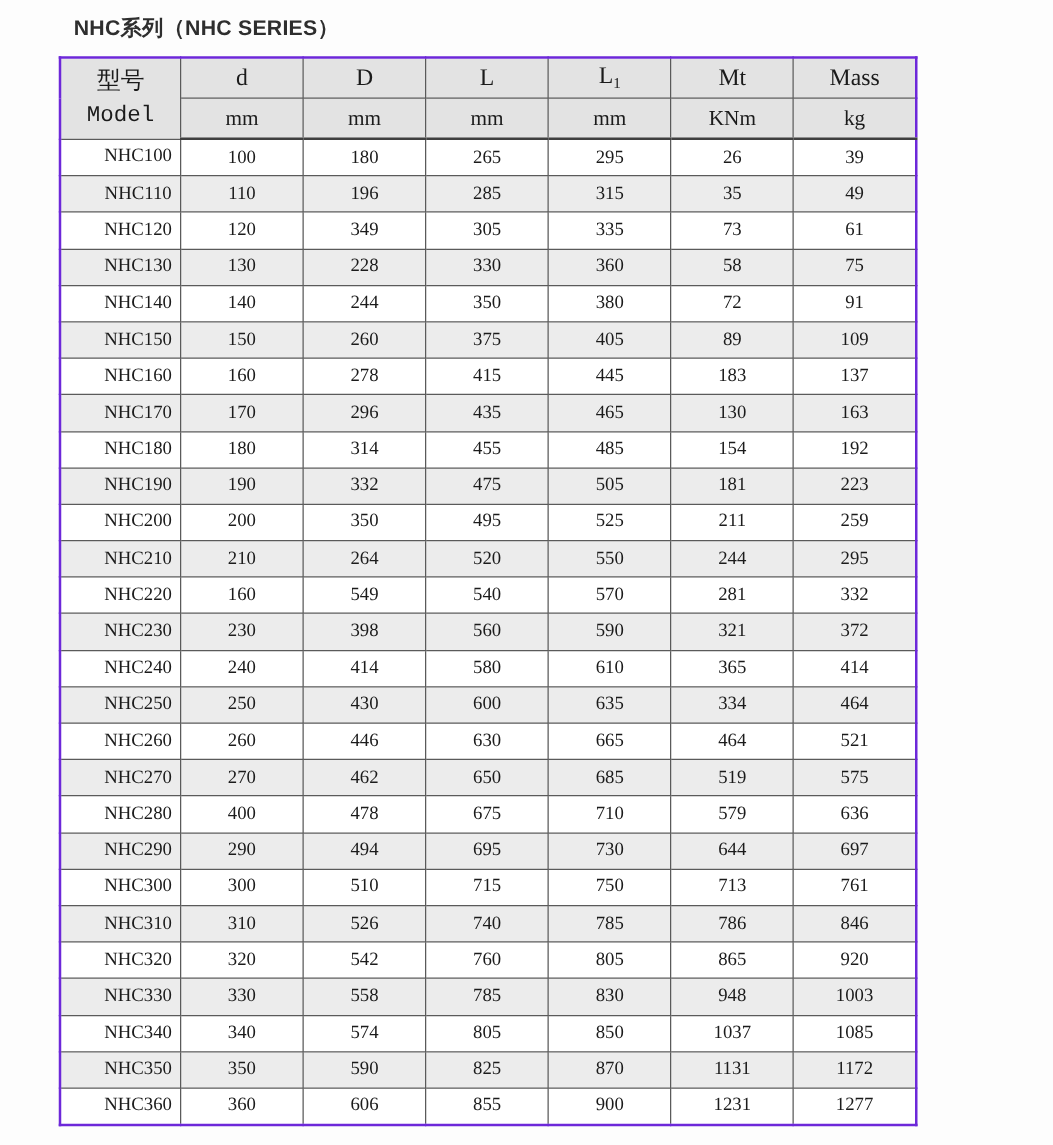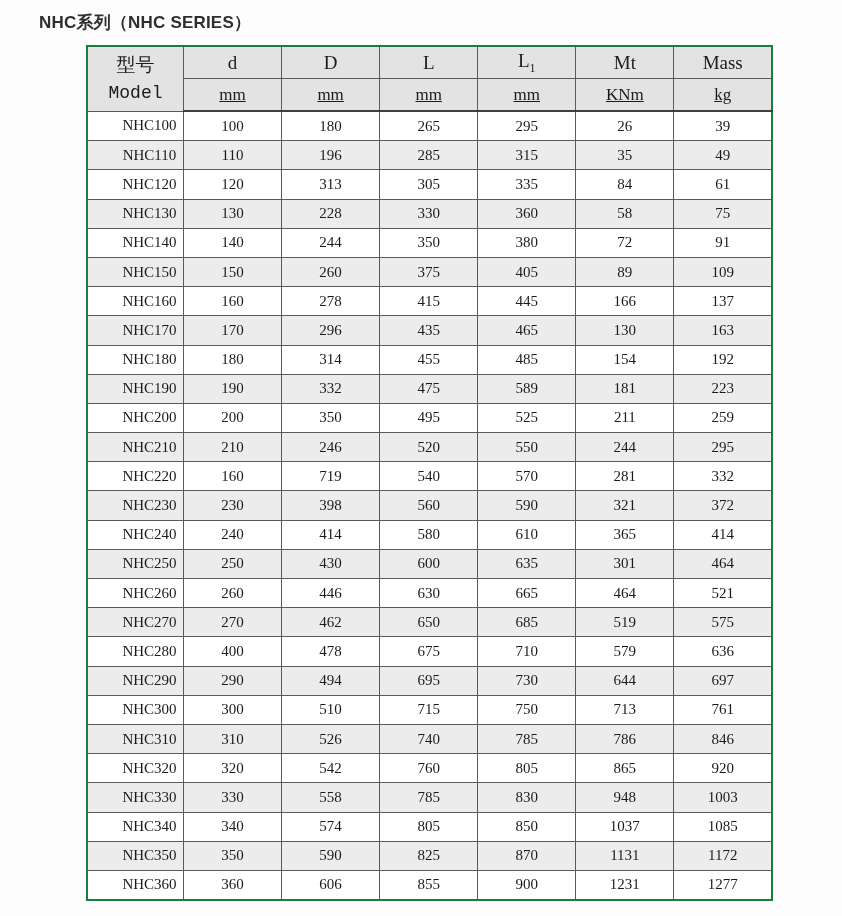--- a/index.html
+++ b/index.html
@@ -8,44 +8,43 @@
     background:#fdfdfd;
     font-family:"Liberation Serif", serif;
     color:#1b1b1b;
     overflow:hidden;
   }
   .page-title{
     font-family:"Liberation Sans", sans-serif;
     font-weight:bold;
     font-size:17px;
     color:#2e2e2e;
-    margin:11px 0 11px 39px;
+    margin:11px 0 11px 59px;
     letter-spacing:0.2px;
   }
   table.spec{
     border-collapse:collapse;
     table-layout:fixed;
     width:687px;
-    margin-left:86px;
-    border:2px solid #15803d;
+    margin-left:47px;
+    border:2px solid #6d28d9;
   }
   .spec th,.spec td{
     border:1px solid #5a5a5a;
     text-align:center;
     vertical-align:middle;
     padding:0;
     overflow:hidden;
   }
   .spec thead th{
     background:#e3e3e3;
     font-weight:normal;
   }
   .spec thead tr.units-row th{
     border-bottom:2px solid #3f3f3f;
-    text-decoration:underline;
   }
   .model-th{
     width:95px;
     font-size:15px;
     line-height:1.45;
   }
   .model-th .model-en{
     font-size:18px;
     font-family:Liberation Mono, monospace;
   }
@@ -117,24 +116,24 @@
           <td class="value-cell">110</td>
           <td class="value-cell">196</td>
           <td class="value-cell">285</td>
           <td class="value-cell">315</td>
           <td class="value-cell">35</td>
           <td class="value-cell">49</td>
         </tr>
         <tr>
           <td class="model-cell">NHC120</td>
           <td class="value-cell">120</td>
-          <td class="value-cell">313</td>
+          <td class="value-cell">349</td>
           <td class="value-cell">305</td>
           <td class="value-cell">335</td>
-          <td class="value-cell">84</td>
+          <td class="value-cell">73</td>
           <td class="value-cell">61</td>
         </tr>
         <tr>
           <td class="model-cell">NHC130</td>
           <td class="value-cell">130</td>
           <td class="value-cell">228</td>
           <td class="value-cell">330</td>
           <td class="value-cell">360</td>
           <td class="value-cell">58</td>
           <td class="value-cell">75</td>
@@ -156,21 +155,21 @@
           <td class="value-cell">405</td>
           <td class="value-cell">89</td>
           <td class="value-cell">109</td>
         </tr>
         <tr>
           <td class="model-cell">NHC160</td>
           <td class="value-cell">160</td>
           <td class="value-cell">278</td>
           <td class="value-cell">415</td>
           <td class="value-cell">445</td>
-          <td class="value-cell">166</td>
+          <td class="value-cell">183</td>
           <td class="value-cell">137</td>
         </tr>
         <tr>
           <td class="model-cell">NHC170</td>
           <td class="value-cell">170</td>
           <td class="value-cell">296</td>
           <td class="value-cell">435</td>
           <td class="value-cell">465</td>
           <td class="value-cell">130</td>
           <td class="value-cell">163</td>
@@ -182,46 +181,46 @@
           <td class="value-cell">455</td>
           <td class="value-cell">485</td>
           <td class="value-cell">154</td>
           <td class="value-cell">192</td>
         </tr>
         <tr>
           <td class="model-cell">NHC190</td>
           <td class="value-cell">190</td>
           <td class="value-cell">332</td>
           <td class="value-cell">475</td>
-          <td class="value-cell">589</td>
+          <td class="value-cell">505</td>
           <td class="value-cell">181</td>
           <td class="value-cell">223</td>
         </tr>
         <tr>
           <td class="model-cell">NHC200</td>
           <td class="value-cell">200</td>
           <td class="value-cell">350</td>
           <td class="value-cell">495</td>
           <td class="value-cell">525</td>
           <td class="value-cell">211</td>
           <td class="value-cell">259</td>
         </tr>
         <tr>
           <td class="model-cell">NHC210</td>
           <td class="value-cell">210</td>
-          <td class="value-cell">246</td>
+          <td class="value-cell">264</td>
           <td class="value-cell">520</td>
           <td class="value-cell">550</td>
           <td class="value-cell">244</td>
           <td class="value-cell">295</td>
         </tr>
         <tr>
           <td class="model-cell">NHC220</td>
           <td class="value-cell">160</td>
-          <td class="value-cell">719</td>
+          <td class="value-cell">549</td>
           <td class="value-cell">540</td>
           <td class="value-cell">570</td>
           <td class="value-cell">281</td>
           <td class="value-cell">332</td>
         </tr>
         <tr>
           <td class="model-cell">NHC230</td>
           <td class="value-cell">230</td>
           <td class="value-cell">398</td>
           <td class="value-cell">560</td>
@@ -237,21 +236,21 @@
           <td class="value-cell">610</td>
           <td class="value-cell">365</td>
           <td class="value-cell">414</td>
         </tr>
         <tr>
           <td class="model-cell">NHC250</td>
           <td class="value-cell">250</td>
           <td class="value-cell">430</td>
           <td class="value-cell">600</td>
           <td class="value-cell">635</td>
-          <td class="value-cell">301</td>
+          <td class="value-cell">334</td>
           <td class="value-cell">464</td>
         </tr>
         <tr>
           <td class="model-cell">NHC260</td>
           <td class="value-cell">260</td>
           <td class="value-cell">446</td>
           <td class="value-cell">630</td>
           <td class="value-cell">665</td>
           <td class="value-cell">464</td>
           <td class="value-cell">521</td>

